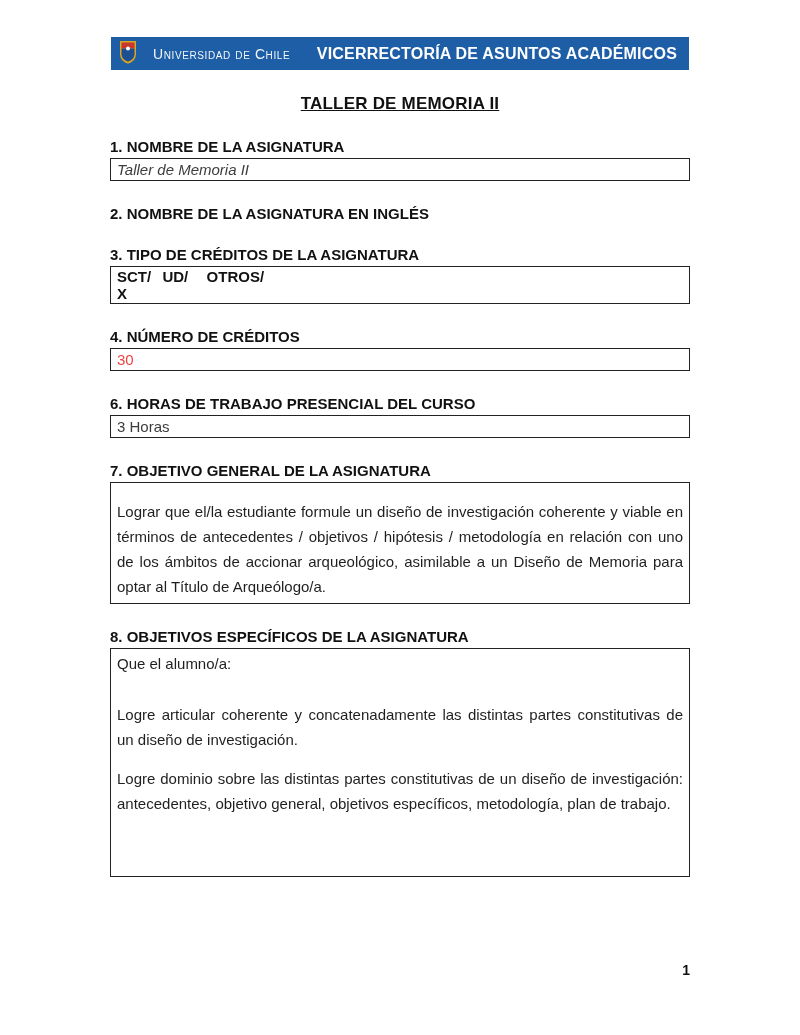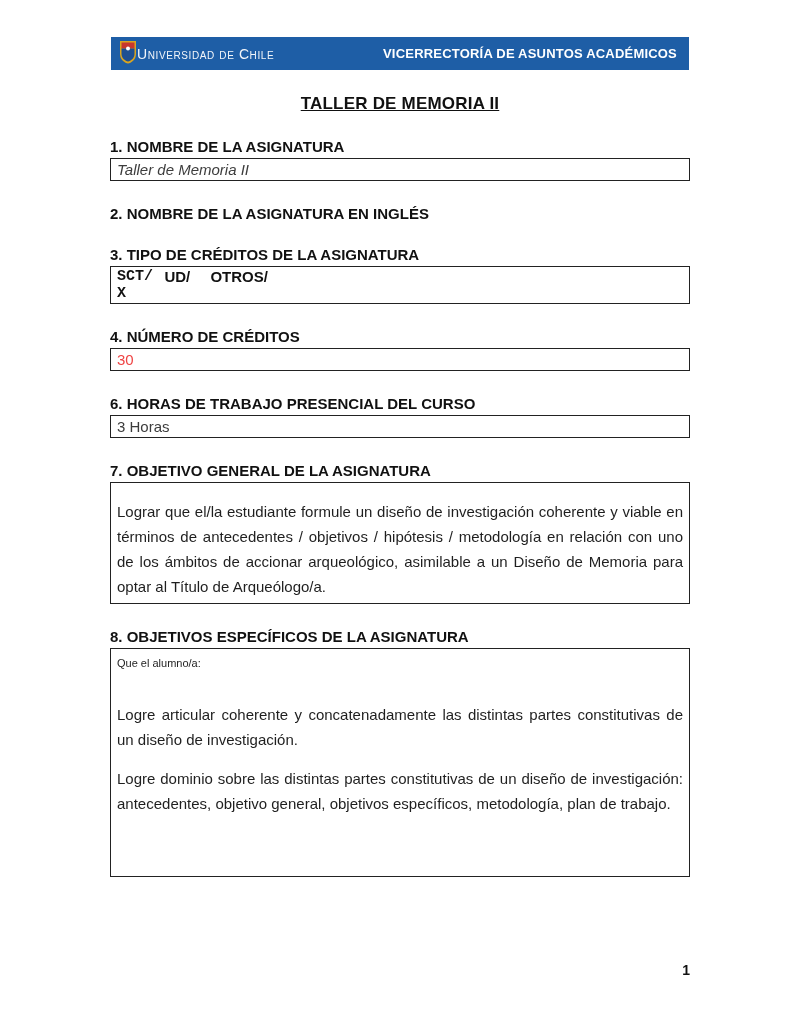--- a/index.html
+++ b/index.html
@@ -7,53 +7,53 @@
   .page {
     width:800px; height:1035px; position:relative; background:#ffffff;
     font-family:"Liberation Sans", sans-serif; color:#1a1a1a; overflow:hidden;
   }
   
   .header-bar {
     margin:37px 111px 0 111px; height:33px; background:#1e5ea6;
     display:flex; align-items:center; justify-content:space-between;
     padding:0 12px 0 8px;
   }
-  .brand { display:flex; align-items:center; gap:0; color:#ffffff; }
+  .brand { display:flex; align-items:center; gap:16px; color:#ffffff; }
   .crest { width:18px; height:24px; flex:0 0 auto; }
   .brand-name {
     font-variant:small-caps; font-size:14px; letter-spacing:0.6px; color:#f3f6fa;
   }
   .office-name {
-    color:#ffffff; font-weight:bold; font-size:13px; letter-spacing:0.2px;
+    color:#ffffff; font-weight:bold; font-size:16px; letter-spacing:0.2px;
   }
   
   .doc-title {
     margin-top:24px; text-align:center; font-size:17px; font-weight:bold;
     text-decoration:underline; letter-spacing:0.2px; color:#111111;
   }
   
   .content { padding:0 110px; }
   .section { margin-top:24px; }
   .section-heading { font-size:15px; font-weight:bold; color:#111111; margin-bottom:3px; }
   .field-box {
     border:1px solid #222222; width:100%; min-height:23px;
     padding:1px 6px; font-size:15px; display:flex; align-items:center;
   }
   .field-box.multiline { display:block; padding:2px 6px 4px 6px; align-items:flex-start; }
   .val-italic { font-style:italic; color:#3d3d3d; }
   .val-plain { color:#3c3c3c; }
   .val-dark { color:#ef4444; }
   .credits-row { display:flex; font-weight:bold; color:#111111; }
-  .credits-row .cell-a { width:34.5%;font-family:Liberation Mono, monospace; }
+  .credits-row .cell-a { width:34.5%; }
   .credits-row .cell-b { width:33.5%; }
   .credits-row .cell-c { width:32%; }
   .long-text { text-align:justify; line-height:25px; font-size:15px; color:#1f1f1f;margin-top:14px; }
   .obj-box { min-height:104px; }
   .spec-box { min-height:220px; }
-  .spec-p0 { line-height:25px; font-size:11px; color:#1f1f1f; margin-bottom:26px; }
+  .spec-p0 { line-height:25px; font-size:15px; color:#1f1f1f; margin-bottom:26px; }
   .spec-p1 { margin-bottom:56px; }
   
   .page-number {
     position:absolute; right:110px; top:962px; font-weight:bold; font-size:14px; color:#111111;
   }
 </style>
 </head>
 <body>
 
 <div class="page">

